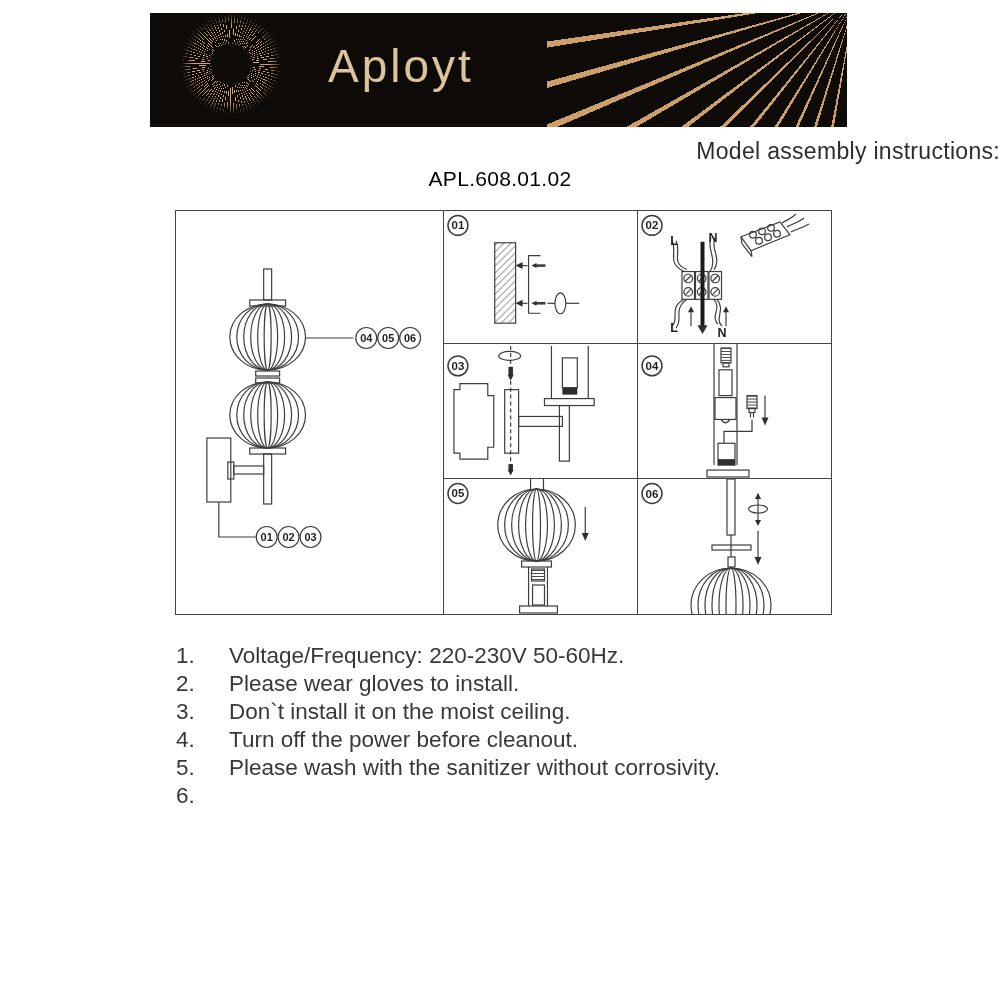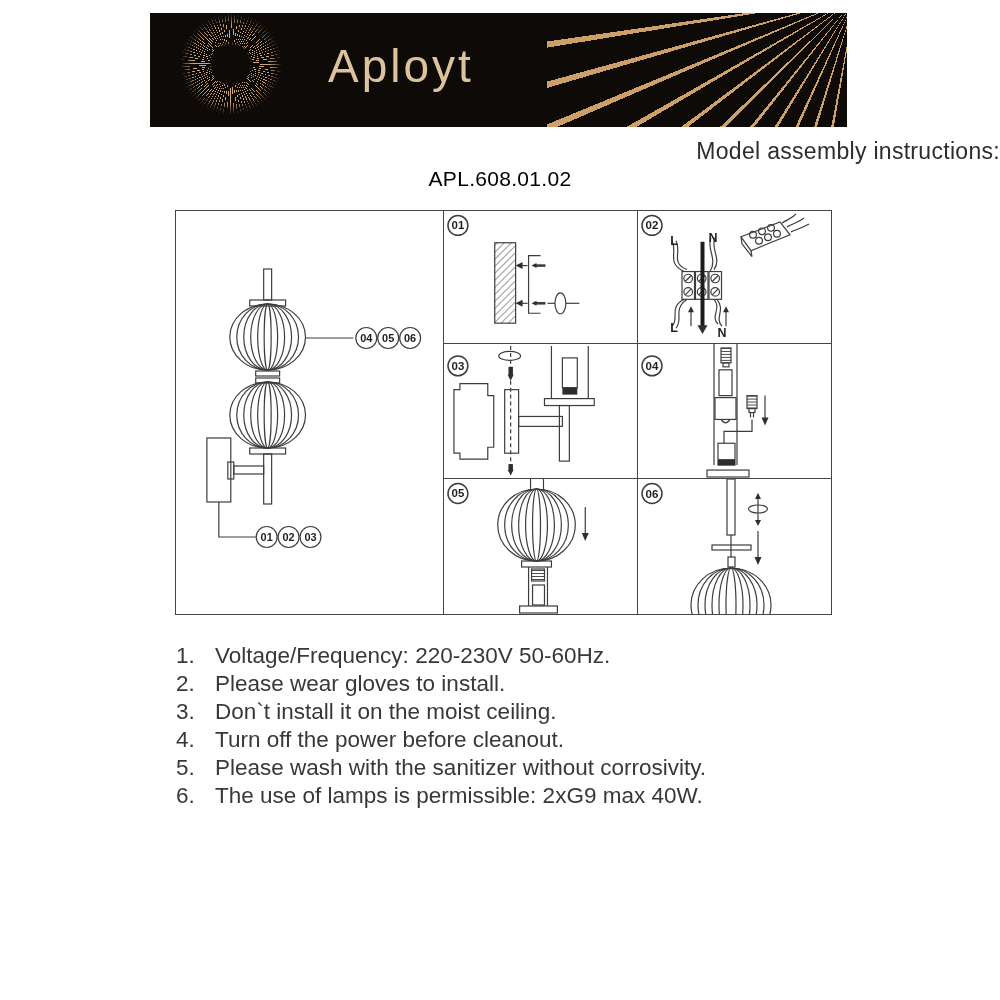--- a/index.html
+++ b/index.html
@@ -42,21 +42,21 @@
   .dg .fill{fill:#2e2e2e;stroke:none;}
   .dg text{font-family:"Liberation Sans",sans-serif;fill:#1f1f1f;stroke:none;}
   .dg text.badge{font-size:11.5px;font-weight:bold;text-anchor:middle;}
   .dg text.co{font-size:11px;font-weight:bold;text-anchor:middle;}
   .dg text.wl{font-size:12.5px;font-weight:bold;text-anchor:middle;}
 
   
   .notes{position:absolute;left:176px;top:642px;width:680px;}
   .note{display:flex;align-items:flex-start;font-size:22.5px;line-height:28px;color:#383838;}
   .note .n{width:28px;flex:0 0 28px;}
-  .note .t{margin-left:11px;}
+  .note .t{margin-left:25px;}
 </style>
 </head>
 <body>
 
 <div class="page">
 
   <div class="banner">
     <div class="logo"></div>
     <div class="brand">Aployt</div>
     <div class="rays"></div>
@@ -328,17 +328,16 @@
     <div class="note">
       <span class="n">4.</span>
       <span class="t">Turn off the power before cleanout.</span>
     </div>
     <div class="note">
       <span class="n">5.</span>
       <span class="t">Please wash with the sanitizer without corrosivity.</span>
     </div>
     <div class="note">
       <span class="n">6.</span>
-      <span class="t">The use of lamps is permissible: 2xG9 max 40W.</span>
     </div>
   </div>
 
 </div>
 
 </body></html>

